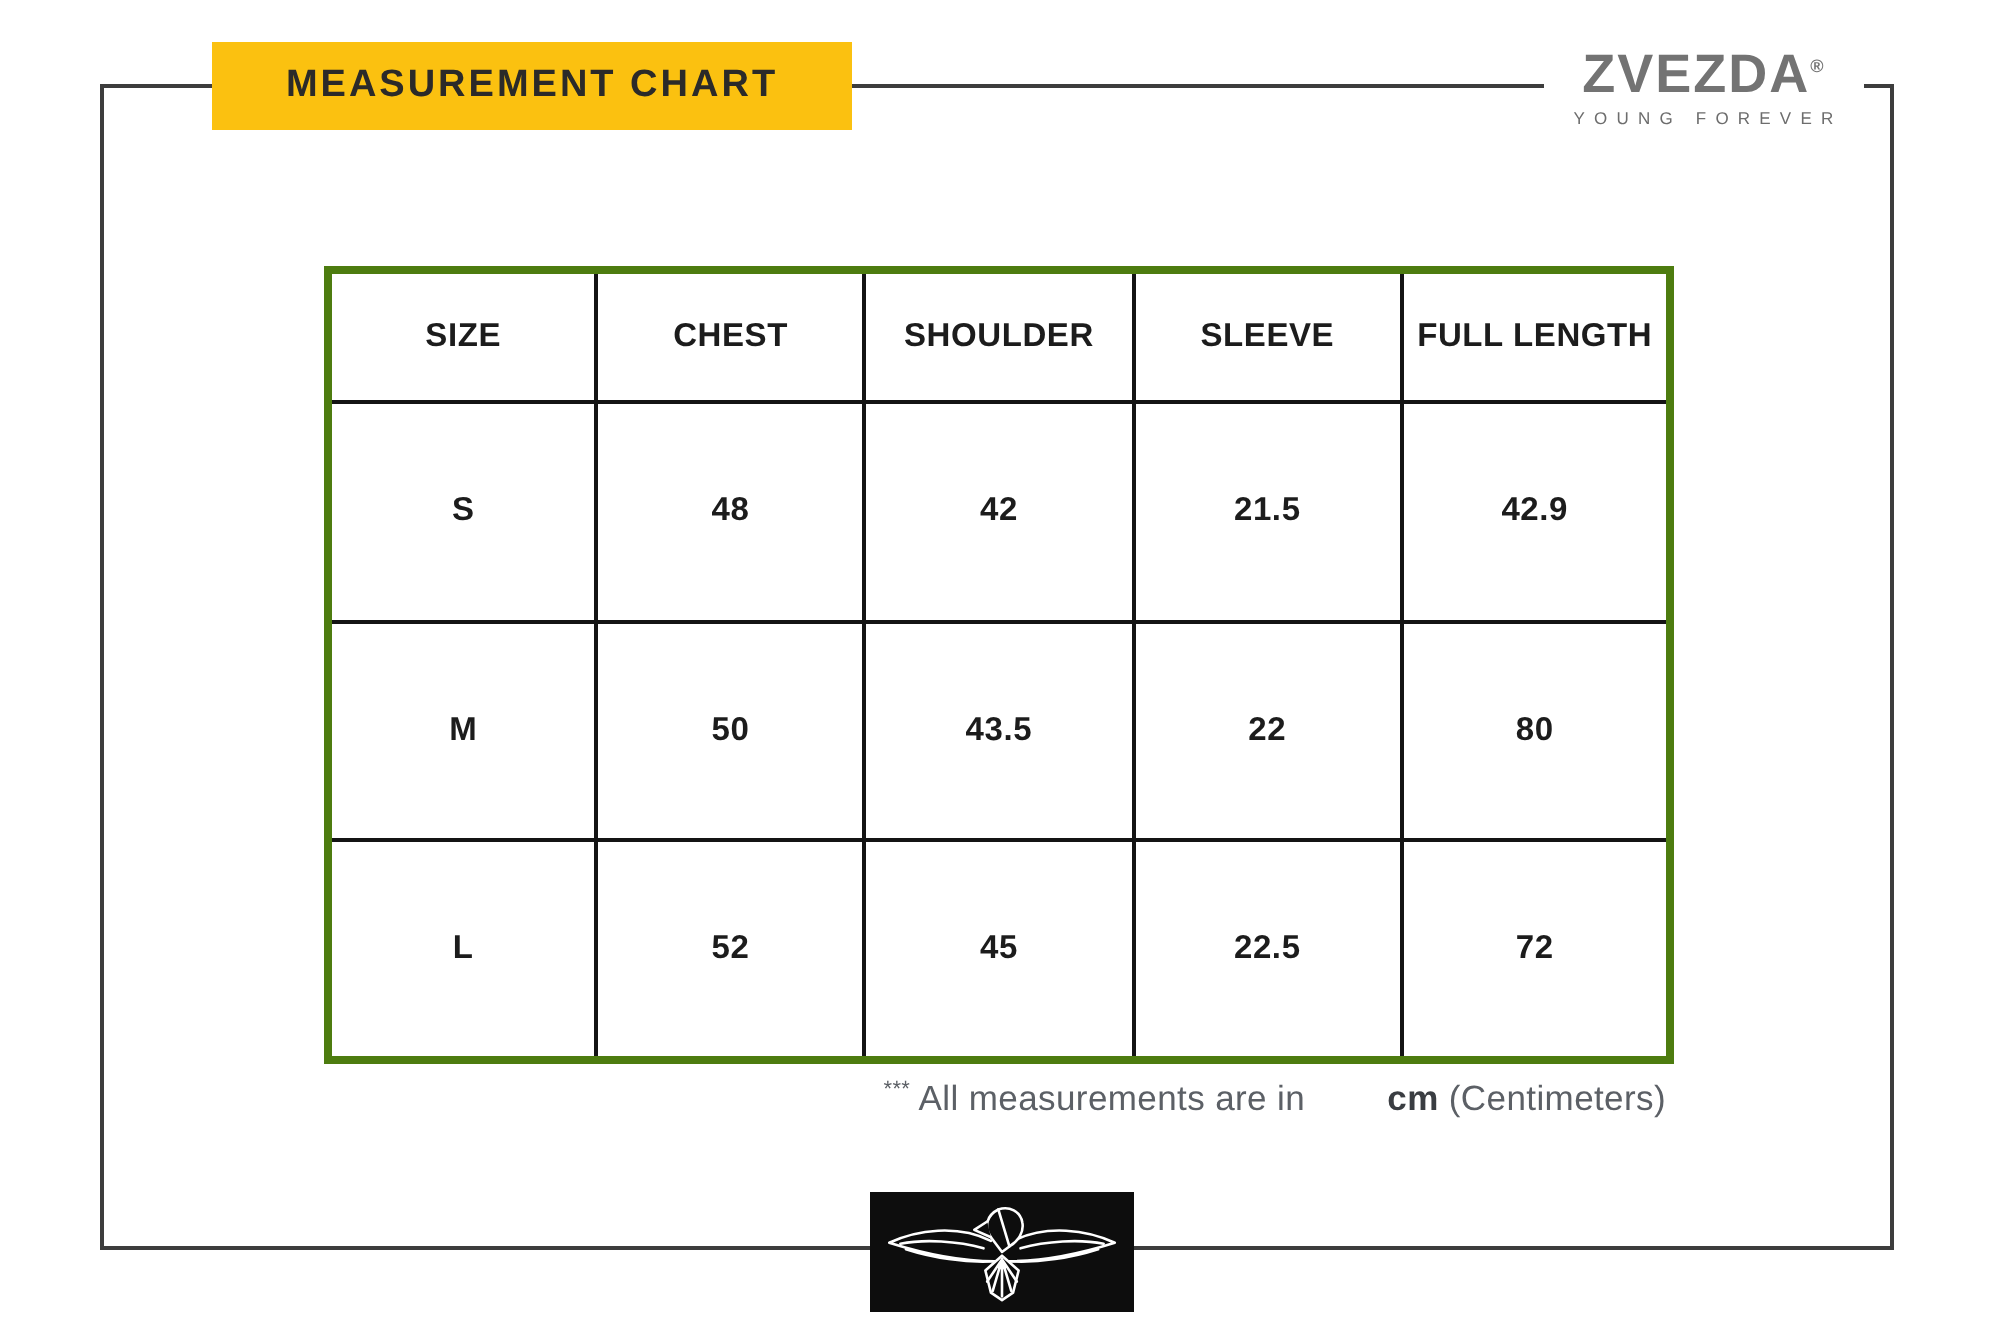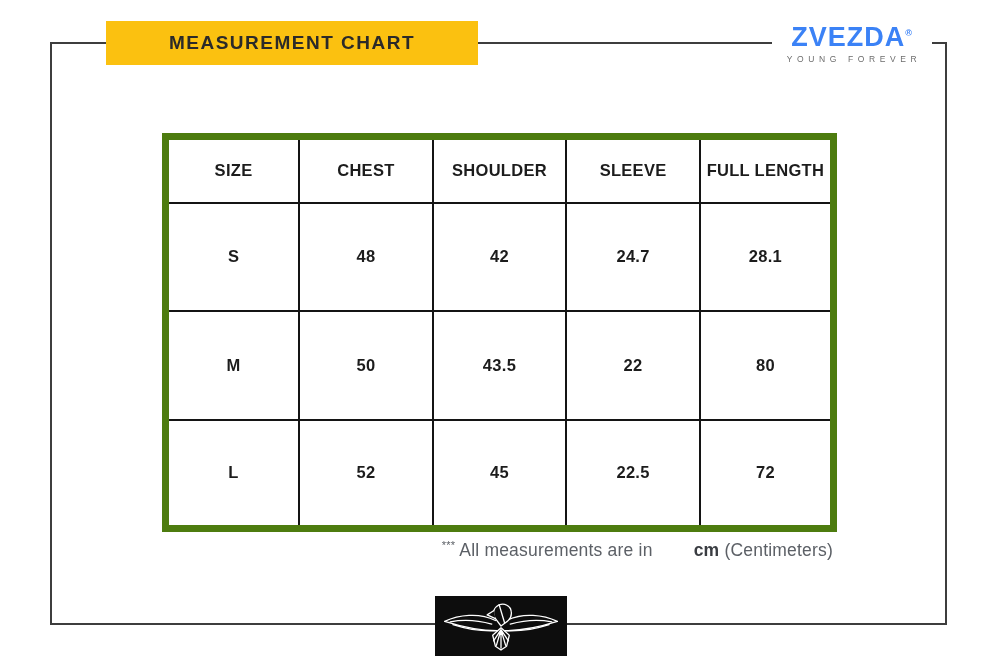--- a/index.html
+++ b/index.html
@@ -14,54 +14,54 @@
   .frame {
     position:absolute; left:50px; top:42px;
     width:893px; height:579px;
     border:2px solid #3d3d3d;
     z-index:1;
   }
 
   
   .banner {
     position:absolute; left:106px; top:21px;
-    width:372px; height:44px;
+    width:320px; height:44px;
     background:#fbc110;
     display:flex; align-items:center; justify-content:center;
     z-index:2;
   }
   .banner-title {
     font-size:19px; font-weight:bold; letter-spacing:1.5px;
     color:#2b2a29;
   }
 
   
   .brand {
     position:absolute; left:772px; top:20px;
     width:160px; height:48px;
     background:#ffffff;
     display:flex; flex-direction:column; align-items:center; justify-content:center;
     z-index:2;
   }
   .brand-name {
     font-size:27px; font-weight:bold; letter-spacing:1px;
-    color:#3b82f6; line-height:1; white-space:nowrap;
+    color:#737373; line-height:1; white-space:nowrap;
   }
   .brand-name sup { font-size:9px; font-weight:bold; }
   .brand-tagline {
     font-size:8.5px; letter-spacing:4.6px; color:#6d6d6d;
     margin-top:3px; white-space:nowrap; padding-left:4px;
   }
 
   
   table.size-table {
     position:absolute; left:162px; top:133px;
     width:675px; height:399px;
     border-collapse:collapse; table-layout:fixed;
-    border:7px solid #4d7c0f;
+    border:4px solid #4d7c0f;
     z-index:2; background:#ffffff;
   }
   table.size-table th, table.size-table td {
     border:2px solid #141414;
     text-align:center; vertical-align:middle;
     font-weight:bold; color:#1c1c1c;
     font-size:16.5px; letter-spacing:0.3px;
     padding:0;
   }
   table.size-table tr { height:66px; }
@@ -107,22 +107,22 @@
       <th>SHOULDER</th>
       <th>SLEEVE</th>
       <th>FULL LENGTH</th>
     </tr>
   </thead>
   <tbody>
     <tr>
       <td>S</td>
       <td>48</td>
       <td>42</td>
-      <td>24.7</td>
-      <td>28.1</td>
+      <td>21.5</td>
+      <td>42.9</td>
     </tr>
     <tr>
       <td>M</td>
       <td>50</td>
       <td>43.5</td>
       <td>22</td>
       <td>80</td>
     </tr>
     <tr>
       <td>L</td>

